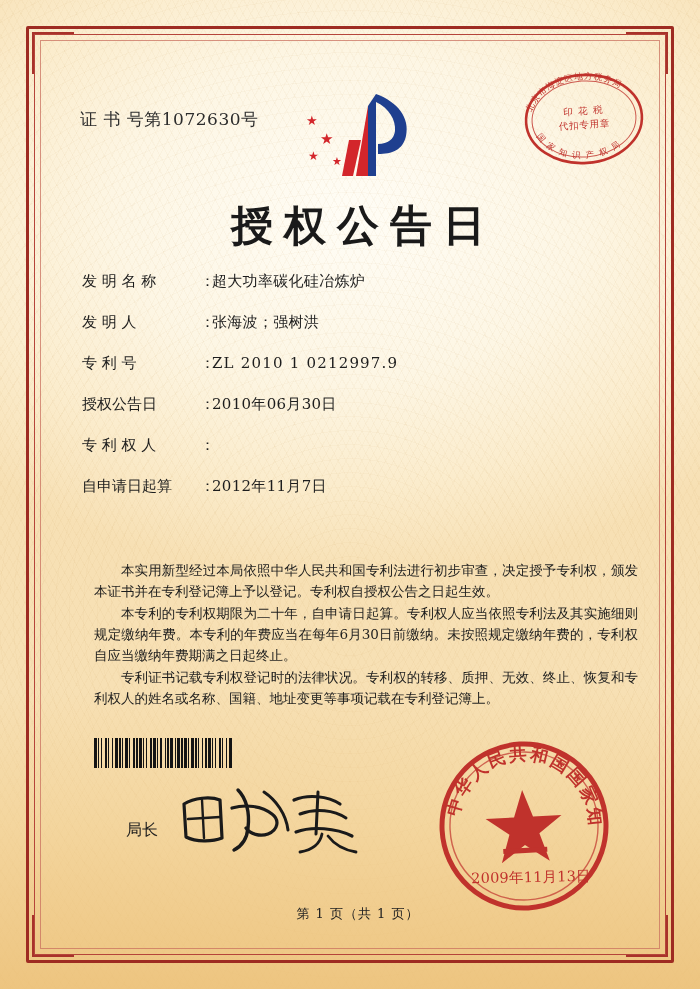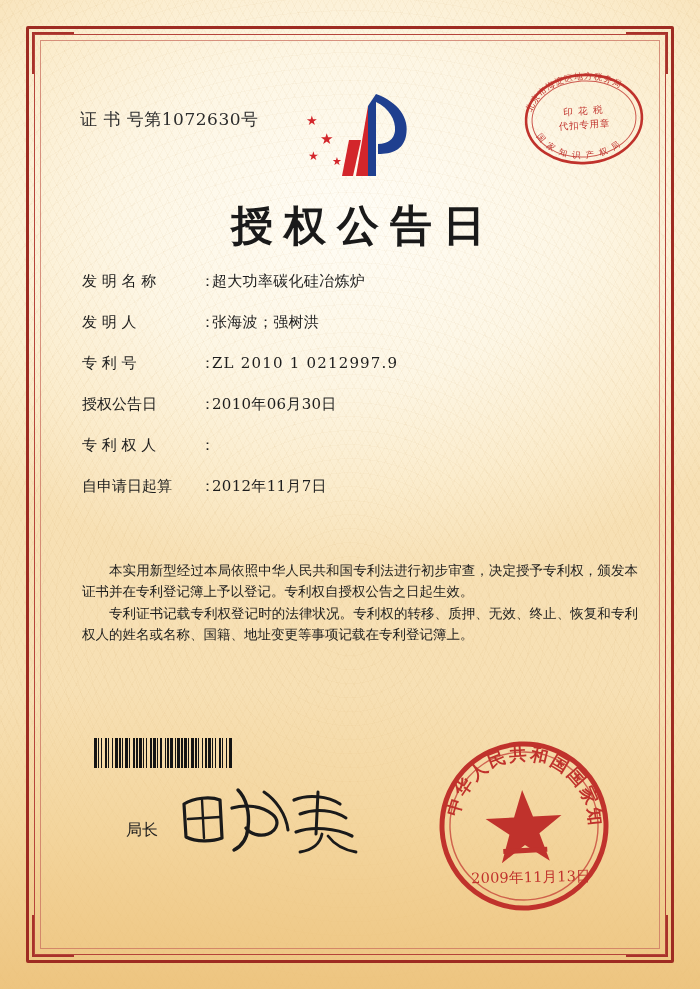--- a/index.html
+++ b/index.html
@@ -166,21 +166,21 @@
     position: absolute;
     left: 14px; top: 500px;
     width: 556px;
     font-family: "DejaVu Serif", "Liberation Serif", serif;
     font-size: 13.5px;
     line-height: 21px;
     color: #1d1d1d;
     text-align: justify;
   }
   .body-text p {
-    margin: 0 0 1px 0;
+    margin: 0 0 1px 12px;
     text-indent: 27px;
   }
 
   
   .barcode {
     position: absolute;
     left: 26px; top: 678px;
     width: 278px; height: 30px;
     display: flex;
     align-items: stretch;
@@ -307,20 +307,21 @@
       </div>
       <div class="field-row">
         <div class="field-label">自申请日起算</div>
         <div class="field-sep">：</div>
         <div class="field-value">2012年11月7日</div>
       </div>
     </div>
 
     <div class="body-text">
       <p>本实用新型经过本局依照中华人民共和国专利法进行初步审查，决定授予专利权，颁发本证书并在专利登记簿上予以登记。专利权自授权公告之日起生效。</p>
+      <p>本专利的专利权期限为二十年，自申请日起算。专利权人应当依照专利法及其实施细则规定缴纳年费。本专利的年费应当在每年6月30日前缴纳。未按照规定缴纳年费的，专利权自应当缴纳年费期满之日起终止。</p>
       <p>专利证书记载专利权登记时的法律状况。专利权的转移、质押、无效、终止、恢复和专利权人的姓名或名称、国籍、地址变更等事项记载在专利登记簿上。</p>
     </div>
 
     <div class="barcode" id="barcode">
         <i style="width: 3px; background: rgb(20, 20, 20);"></i>
         <i style="width: 1px; background: transparent;"></i>
         <i style="width: 1px; background: rgb(20, 20, 20);"></i>
         <i style="width: 2px; background: transparent;"></i>
         <i style="width: 1px; background: rgb(20, 20, 20);"></i>
         <i style="width: 3px; background: transparent;"></i>
@@ -456,14 +457,15 @@
           </text>
           <text font-family="DejaVu Serif, Liberation Serif, serif" font-size="8.5" fill="#c0322c" letter-spacing="1.5">
             <textPath href="#ovBot" startOffset="10%">国 家 知 识 产 权 局</textPath>
           </text>
           <text x="64" y="46" text-anchor="middle" font-family="DejaVu Serif, Liberation Serif, serif" font-size="9.5" fill="#c0322c" letter-spacing="1.2">印 花 税</text>
           <text x="64" y="60" text-anchor="middle" font-family="DejaVu Serif, Liberation Serif, serif" font-size="9.5" fill="#c0322c" letter-spacing="0.8">代扣专用章</text>
         </g>
       </svg>
     </div>
 
+    <div class="footer">第 1 页（共  1 页）</div>
   </div>
 </div>
 
 </body></html>

